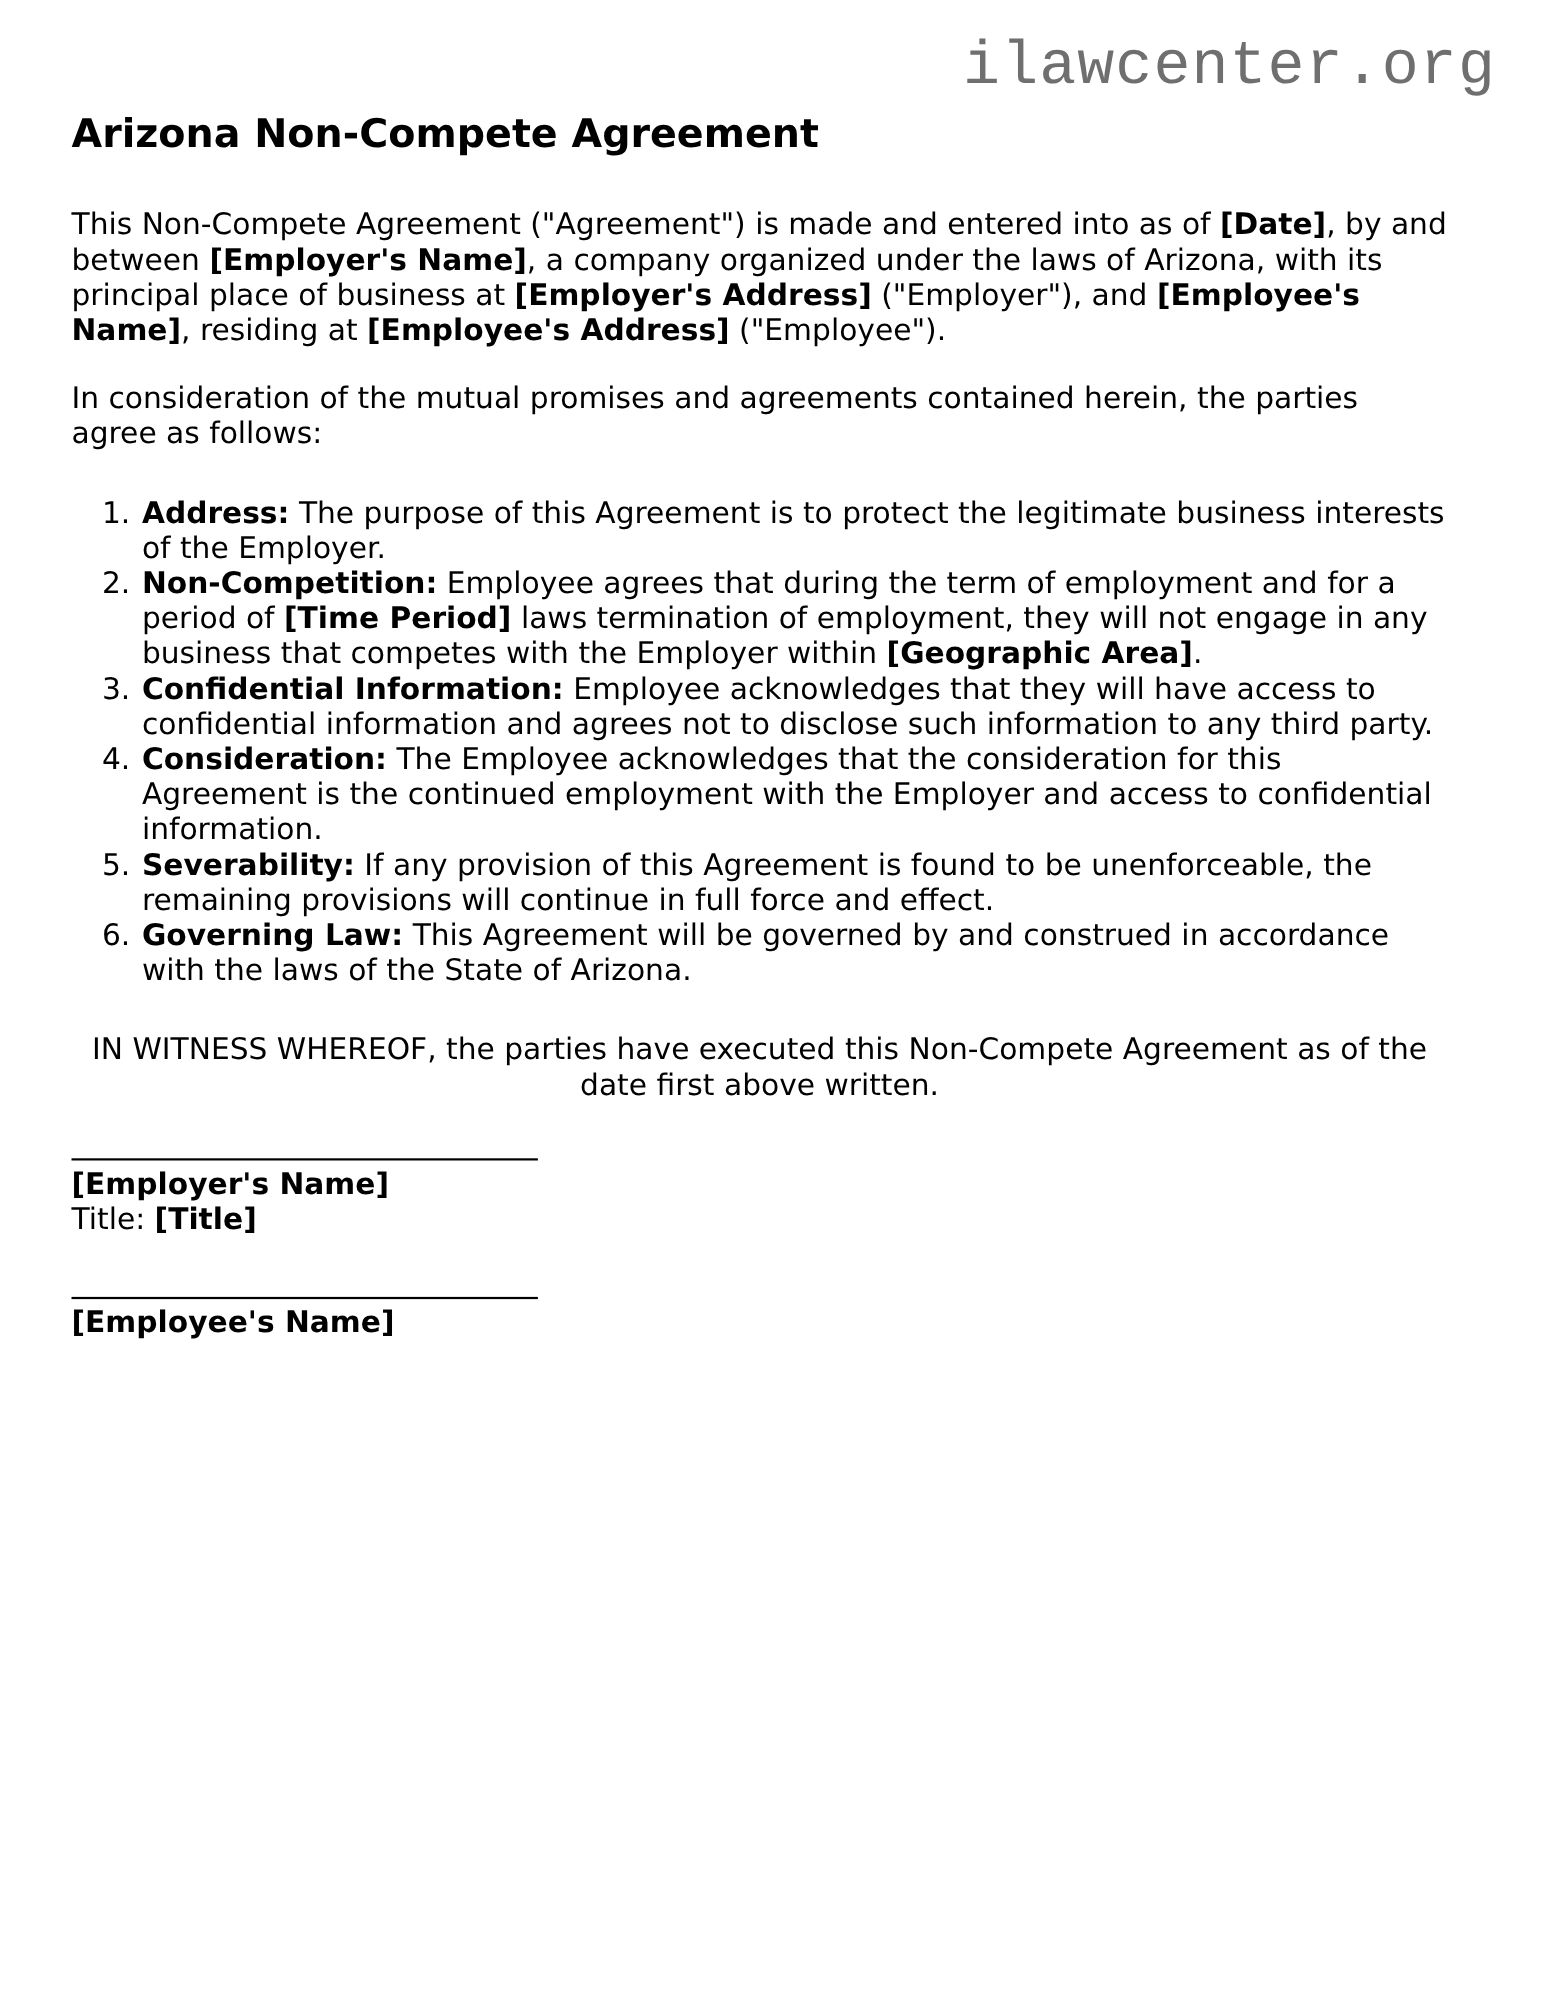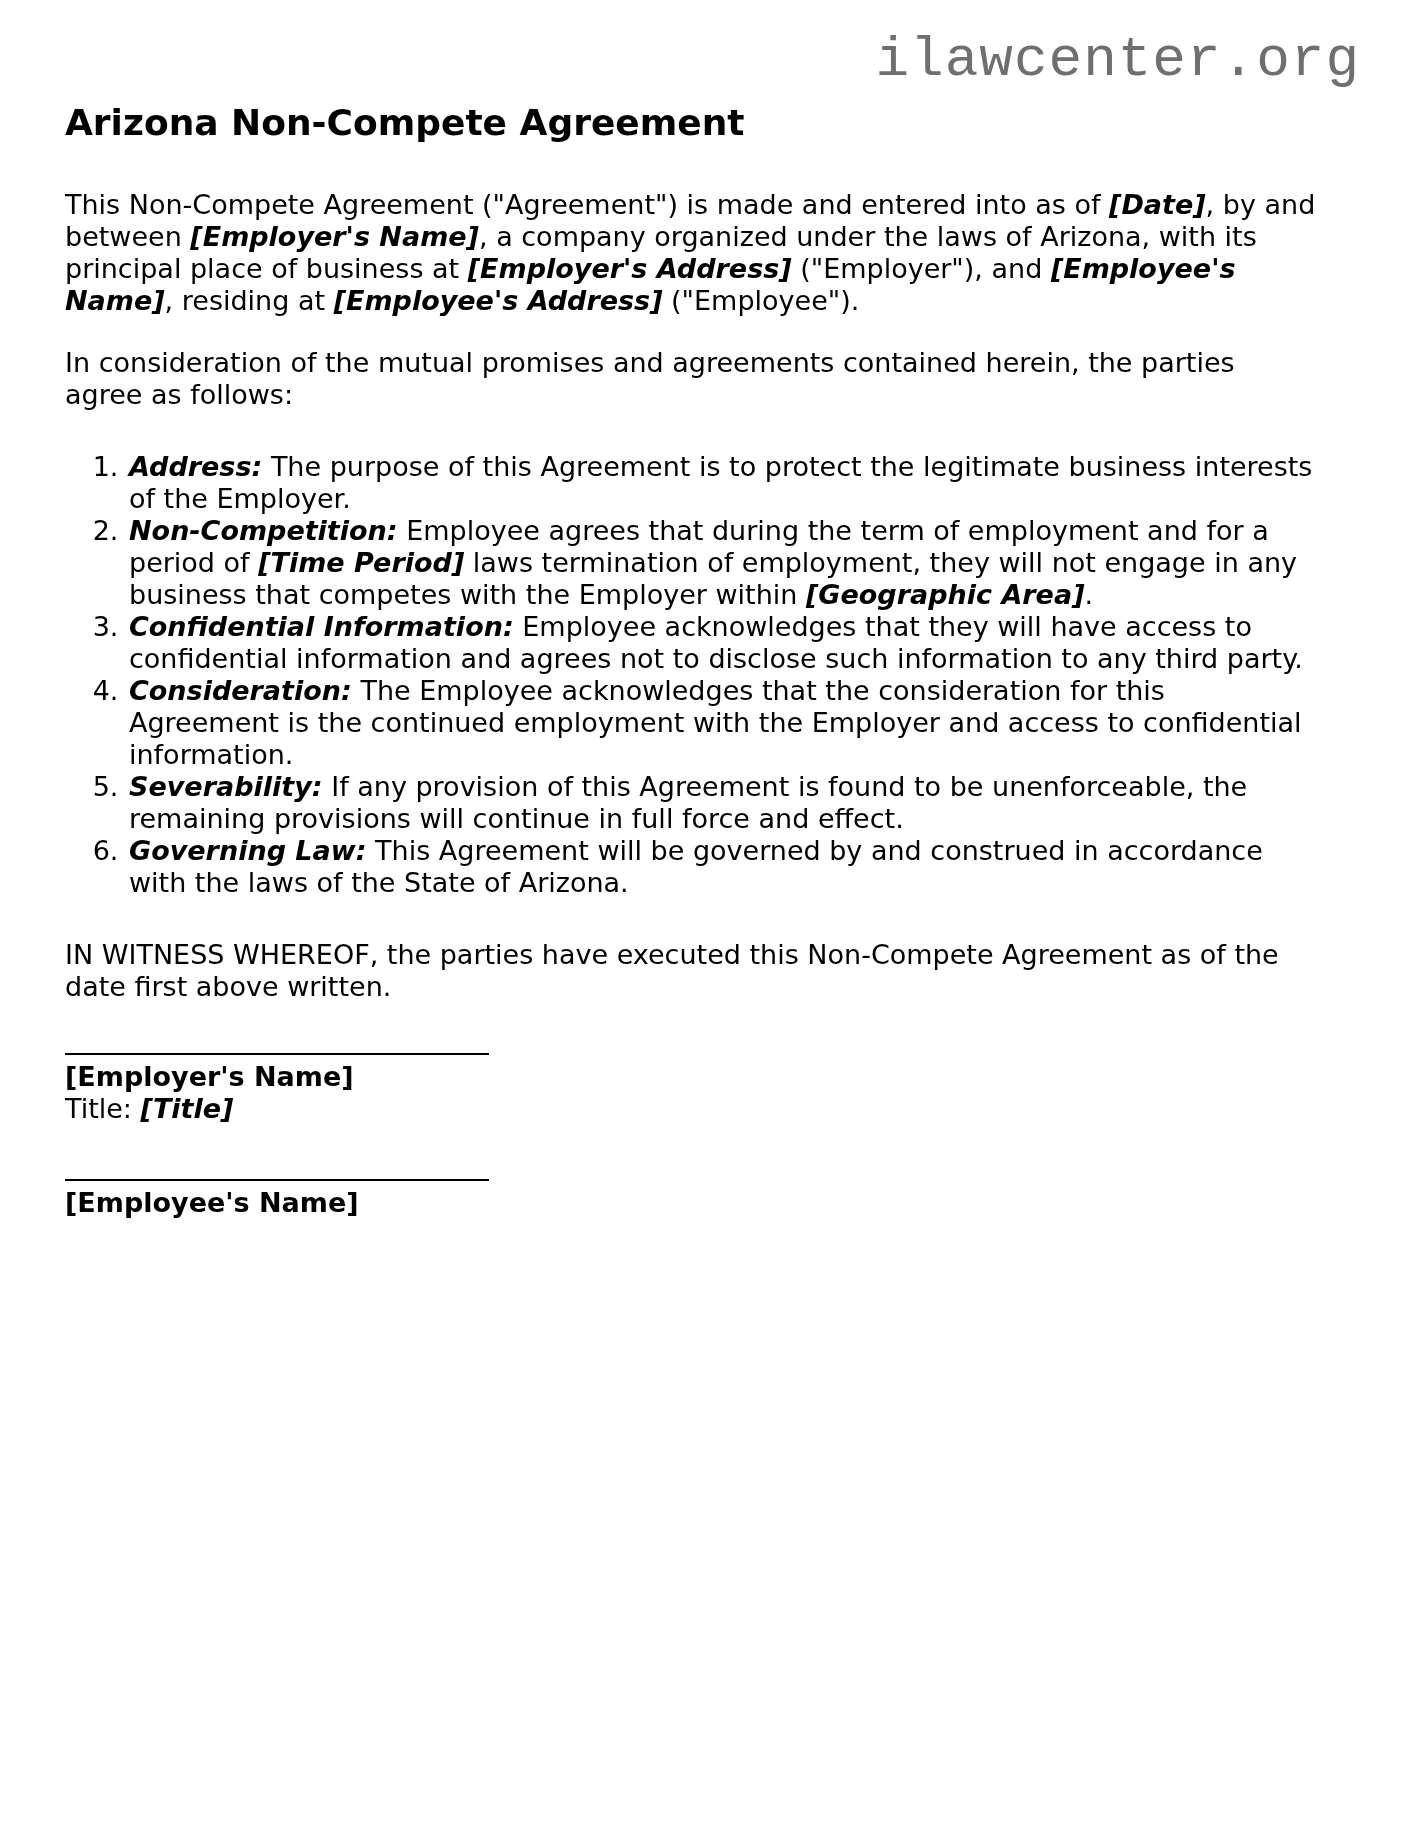--- a/index.html
+++ b/index.html
@@ -49,39 +49,40 @@
   }
   ol.terms {
     margin: 40px 0 0 0;
     padding: 0 0 0 62px;
   }
   ol.terms li {
     padding-left: 2px;
   }
   p.para.witness {
     margin-top: 40px;
+    text-align: center;
   }
   .sig-block {
     margin-top: 50px;
     font-size: 27px;
     line-height: 32px;
   }
   .sig-block.employee {
     margin-top: 54px;
   }
   .sig-line {
     width: 424px;
     height: 0;
     border-top: 2px solid #000000;
   }
   .sig-name {
     margin-top: 6px;
     font-weight: bold;
   }
-  b { font-weight: bold; font-style: italic; }
+  b { font-weight: bold; }
 </style>
 </head>
 <body>
 
 <div class="page">
 
   <div class="logo">ilawcenter.org</div>
 
   <h1 class="title">Arizona Non-Compete Agreement</h1>
 

